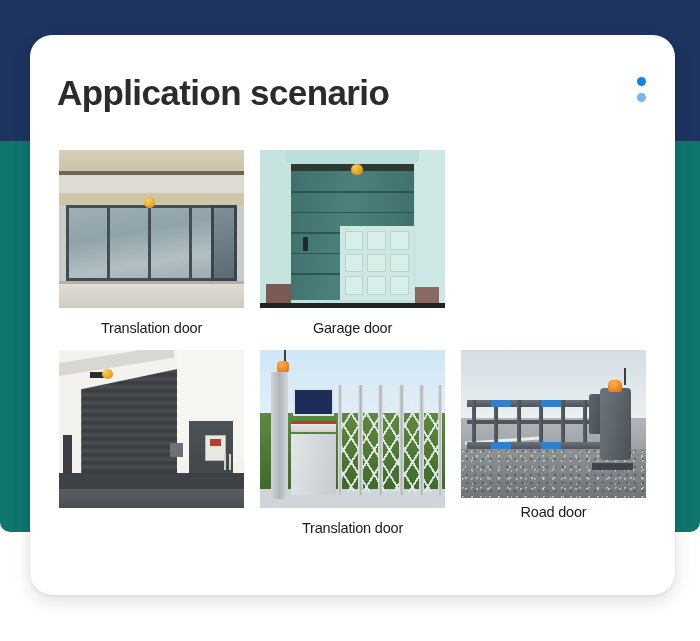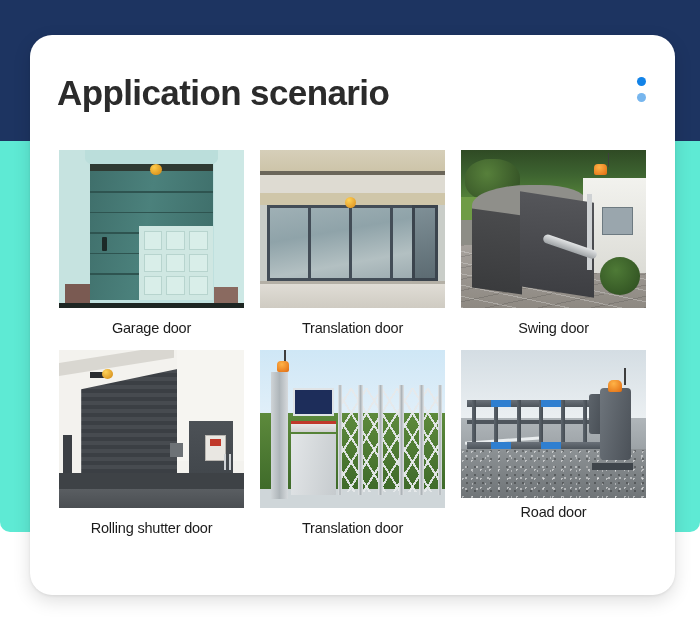--- a/index.html
+++ b/index.html
@@ -8,21 +8,21 @@
     width: 700px;
     height: 641px;
     overflow: hidden;
     font-family: "Liberation Sans", sans-serif;
   }
 
   #page {
     position: relative;
     width: 700px;
     height: 532px;
-    background: #5eead4;
+    background: #0f766e;
     border-radius: 10px;
   }
 
   
   #header-band {
     position: absolute;
     left: 0; top: 0;
     width: 700px;
     height: 141px;
     background: #1d3461;
@@ -273,88 +273,69 @@
     <div id="pager">
       <span class="dot active"></span>
       <span class="dot inactive"></span>
     </div>
 
     <div id="grid">
 
       <div class="row row-1">
 
         <div class="cell">
-          <div class="photo p2">
-            <span class="wallL"></span>
-              <span class="wallR"></span>
-              <span class="arch"></span>
-            <span class="lintel"></span>
-            <span class="door"></span>
-            <span class="seam" style="top:26%"></span>
-            <span class="seam" style="top:39%"></span>
-            <span class="seam" style="top:52%"></span>
-            <span class="seam" style="top:65%"></span>
-            <span class="seam" style="top:78%"></span>
-            <span class="panelgrid">
-                <i></i>
-                <i></i>
-                <i></i>
-                <i></i>
-                <i></i>
-                <i></i>
-                <i></i>
-                <i></i>
-                <i></i>
-              </span>
-            <span class="handle"></span>
-            <span class="plinth"></span>
-              <span class="plinth2"></span>
-            <span class="lamp"></span>
-            <span class="ground"></span>
-          </div>
-          <div class="caption">Garage door</div>
-        </div>
-
-        <div class="cell">
           <div class="photo p1">
             <span class="sky"></span>
               <span class="beam"></span>
               <span class="ceil"></span>
               <span class="band"></span>
             <span class="glass"></span>
             <span class="mull" style="left:26%"></span>
             <span class="mull" style="left:48%"></span>
             <span class="mull" style="left:70%"></span>
             <span class="sidep"></span>
             <span class="lamp"></span>
             <span class="floor"></span>
               <span class="rail"></span>
           </div>
           <div class="caption">Translation door</div>
         </div>
 
         <div class="cell">
-          <div class="photo p3">
-            <span class="trees"></span>
-              <span class="bush"></span>
-              <span class="lawn"></span>
-            <span class="drive"></span>
-              <span class="pave"></span>
-            <span class="wall"></span>
-              <span class="box"></span>
-            <span class="panelA"></span>
-              <span class="panelB"></span>
-            <span class="post"></span>
-              <span class="arm"></span>
-            <span class="shrub"></span>
-            <span class="ant"></span>
+          <div class="photo p2">
+            <span class="wallL"></span>
+              <span class="wallR"></span>
+              <span class="arch"></span>
+            <span class="lintel"></span>
+            <span class="door"></span>
+            <span class="seam" style="top:26%"></span>
+            <span class="seam" style="top:39%"></span>
+            <span class="seam" style="top:52%"></span>
+            <span class="seam" style="top:65%"></span>
+            <span class="seam" style="top:78%"></span>
+            <span class="panelgrid">
+                <i></i>
+                <i></i>
+                <i></i>
+                <i></i>
+                <i></i>
+                <i></i>
+                <i></i>
+                <i></i>
+                <i></i>
+              </span>
+            <span class="handle"></span>
+            <span class="plinth"></span>
+              <span class="plinth2"></span>
             <span class="lamp"></span>
+            <span class="ground"></span>
           </div>
-          <div class="caption">Swing door</div>
+          <div class="caption">Garage door</div>
         </div>
+
 
       </div>
 
       <div class="row row-2">
 
         <div class="cell">
           <div class="photo p4">
             <span class="sky2"></span>
               <span class="roof"></span>
             <span class="wallw"></span>
@@ -365,21 +346,20 @@
                 <i></i>
               </span>
             <span class="grip"></span>
               <span class="grip2"></span>
               <span class="vent"></span>
             <span class="skirt"></span>
               <span class="floor2"></span>
             <span class="badge"></span>
             <span class="lamp"></span>
           </div>
-          <div class="caption">Rolling shutter door</div>
         </div>
 
         <div class="cell">
           <div class="photo p5">
             <span class="sky3"></span>
               <span class="green"></span>
               <span class="grd"></span>
             <span class="xmesh" style="left:42%; width:56%"></span>
             <span class="lat" style="left:42%"></span>
             <span class="lat" style="left:53%"></span>

